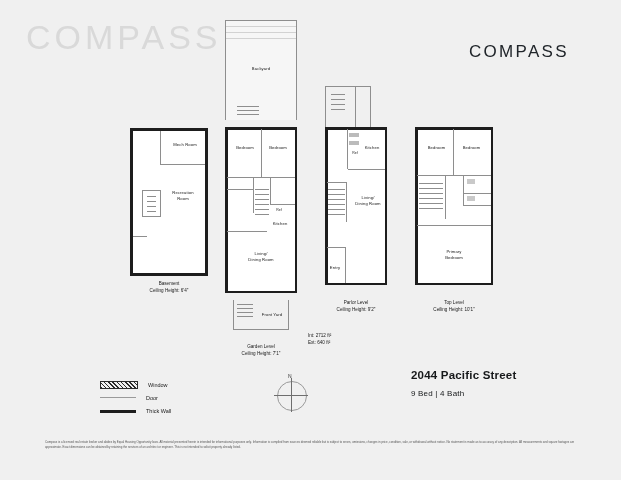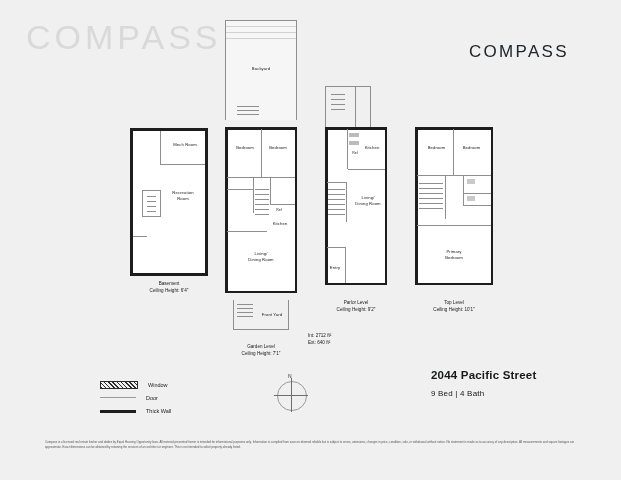--- a/index.html
+++ b/index.html
@@ -92,21 +92,21 @@
     position:absolute;left:18.5px;top:2px;width:1px;height:34px;background:#6e6e6e;
   }
   .rose .needle2{
     position:absolute;left:2px;top:18.5px;width:34px;height:1px;background:#6e6e6e;
   }
   .rose .n{
     position:absolute;left:16px;top:-3px;font-size:5px;color:#333;
   }
 
   
-  .title-block{position:absolute;left:411px;top:369px;width:190px;margin-left:20px;}
+  .title-block{position:absolute;left:411px;top:369px;width:190px;}
   .t-address{font-size:11.5px;font-weight:bold;color:#16181a;letter-spacing:.2px;}
   .t-sub{font-size:11.5px;font-weight:bold;color:#16181a;margin-top:3px;letter-spacing:.2px;}
   .t-beds{font-size:8px;color:#16181a;margin-top:8px;letter-spacing:.2px;}
 
   
   .disclaimer{
     position:absolute;left:45px;top:440px;width:530px;
     font-size:2.9px;line-height:1.55;color:#555;text-align:left;
   }
 </style>

